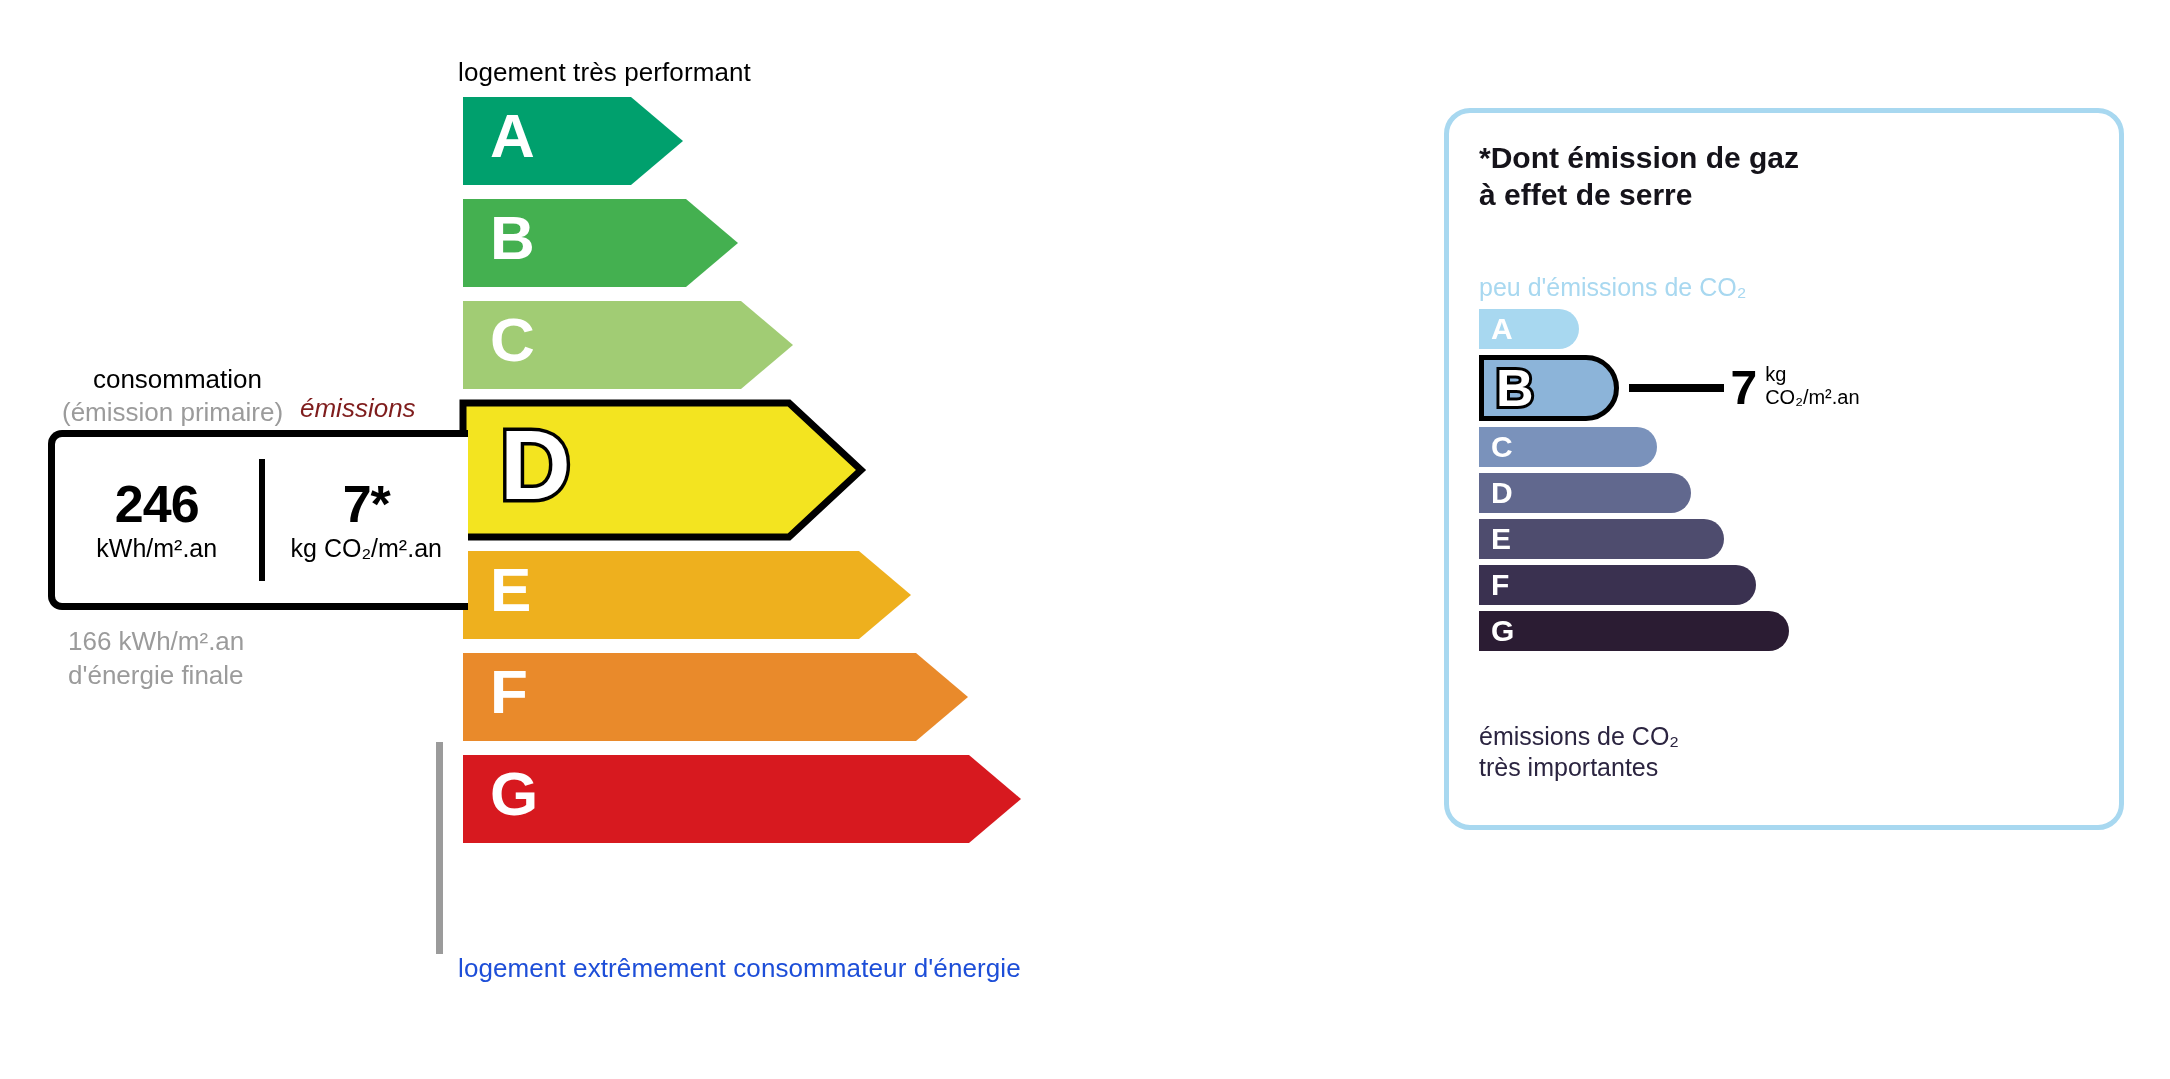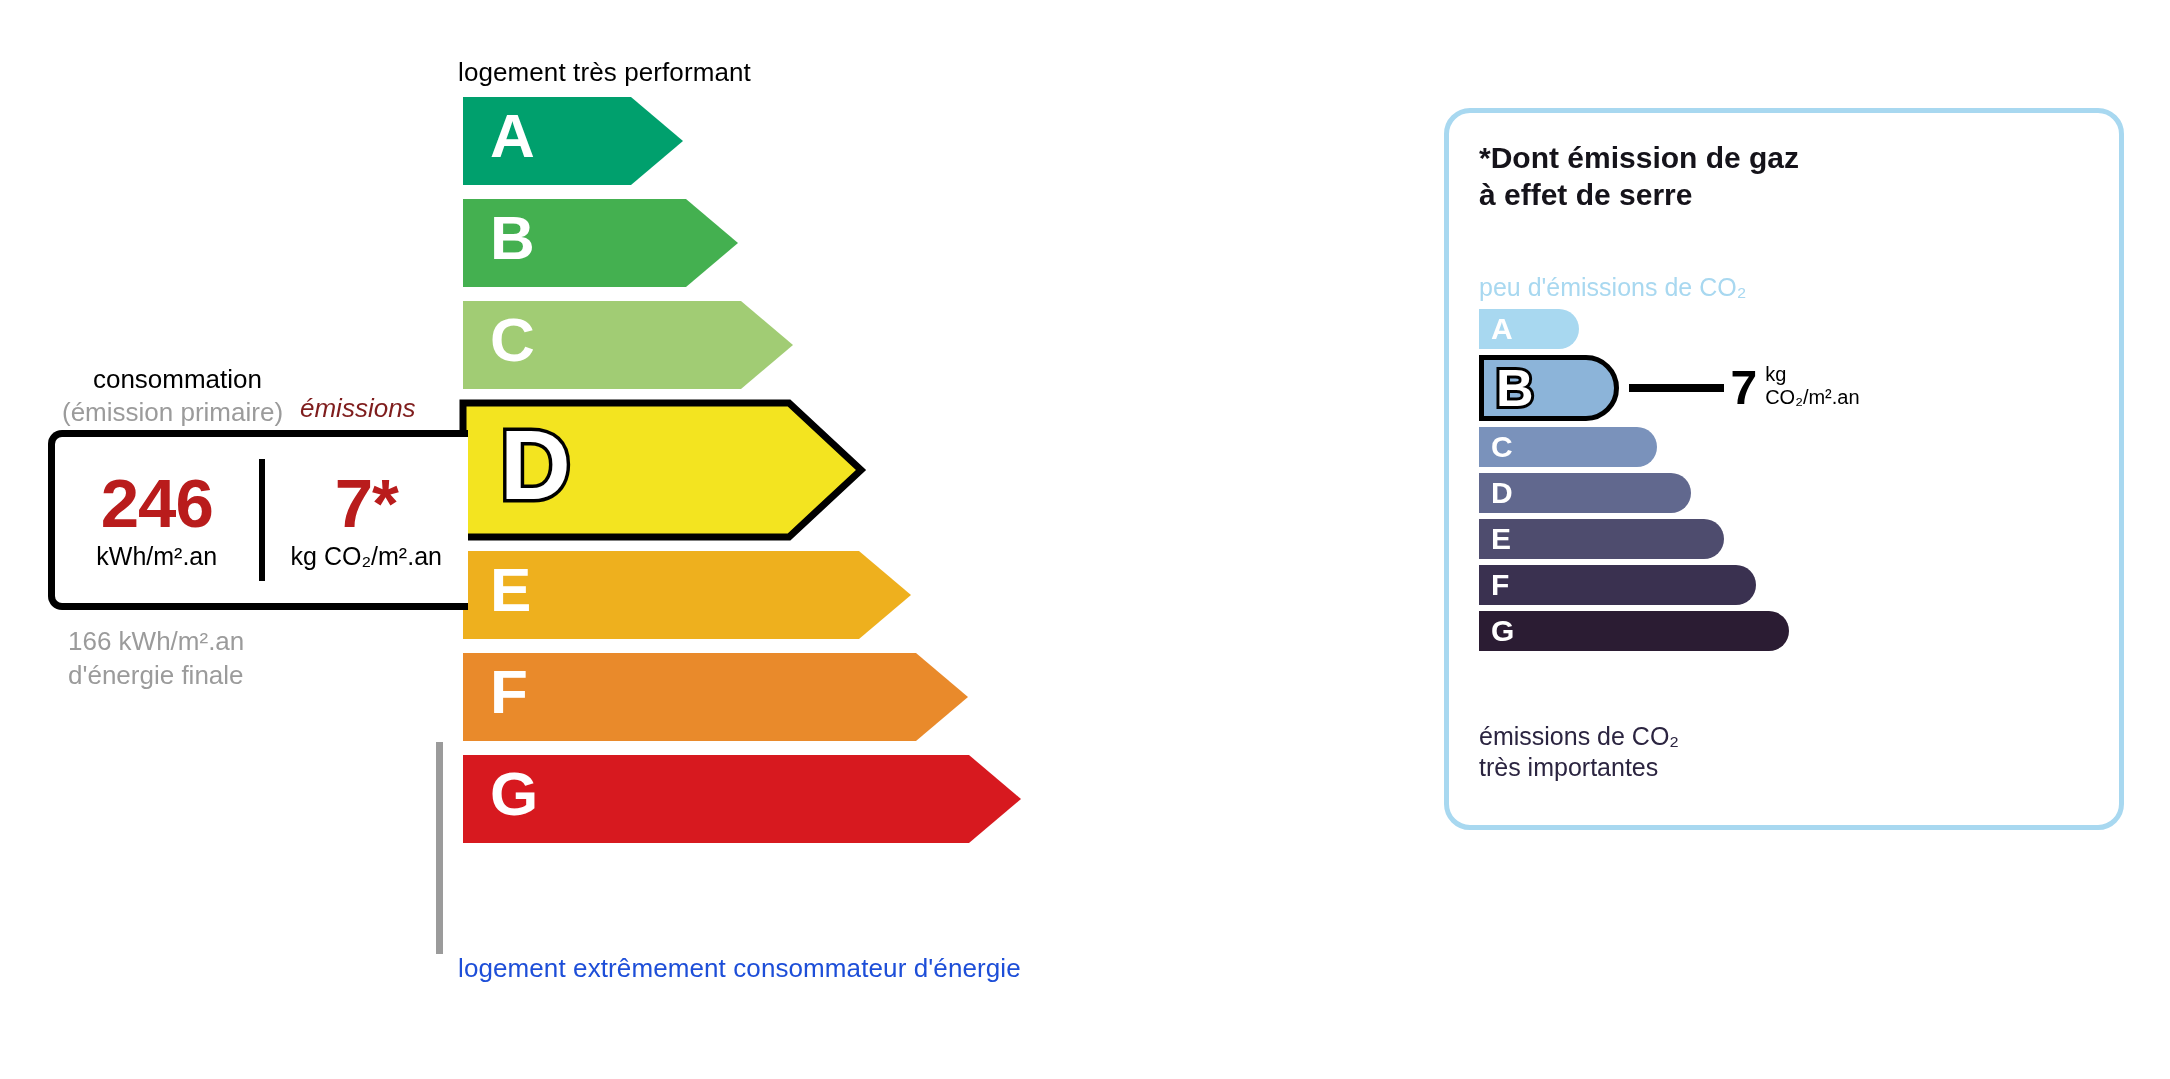--- a/index.html
+++ b/index.html
@@ -41,21 +41,21 @@
     position:absolute;left:48px;top:430px;
     width:420px;height:180px;
     background:#ffffff;
     border:7px solid #000;
     border-right:none;
     border-radius:14px 0 0 14px;
     box-sizing:border-box;
     display:flex;align-items:center;
   }
   .vcell{flex:1;text-align:center;}
-  .vcell .num{font-size:69px;font-weight:bold;color:#b91c1c;line-height:1;letter-spacing:-1px;}
+  .vcell .num{font-size:52px;font-weight:bold;color:#000000;line-height:1;letter-spacing:-1px;}
   .vcell .unit{font-size:25px;color:#000;margin-top:4px;}
   .vdiv{width:6px;height:122px;background:#000;}
 
   .final-energy{
     position:absolute;left:68px;top:625px;
     font-size:26px;color:#9b9b9b;line-height:1.3;
   }
   .lbl-conso{
     position:absolute;left:62px;top:363px;
     font-size:26px;color:#000;line-height:1.25;text-align:right;width:200px;

